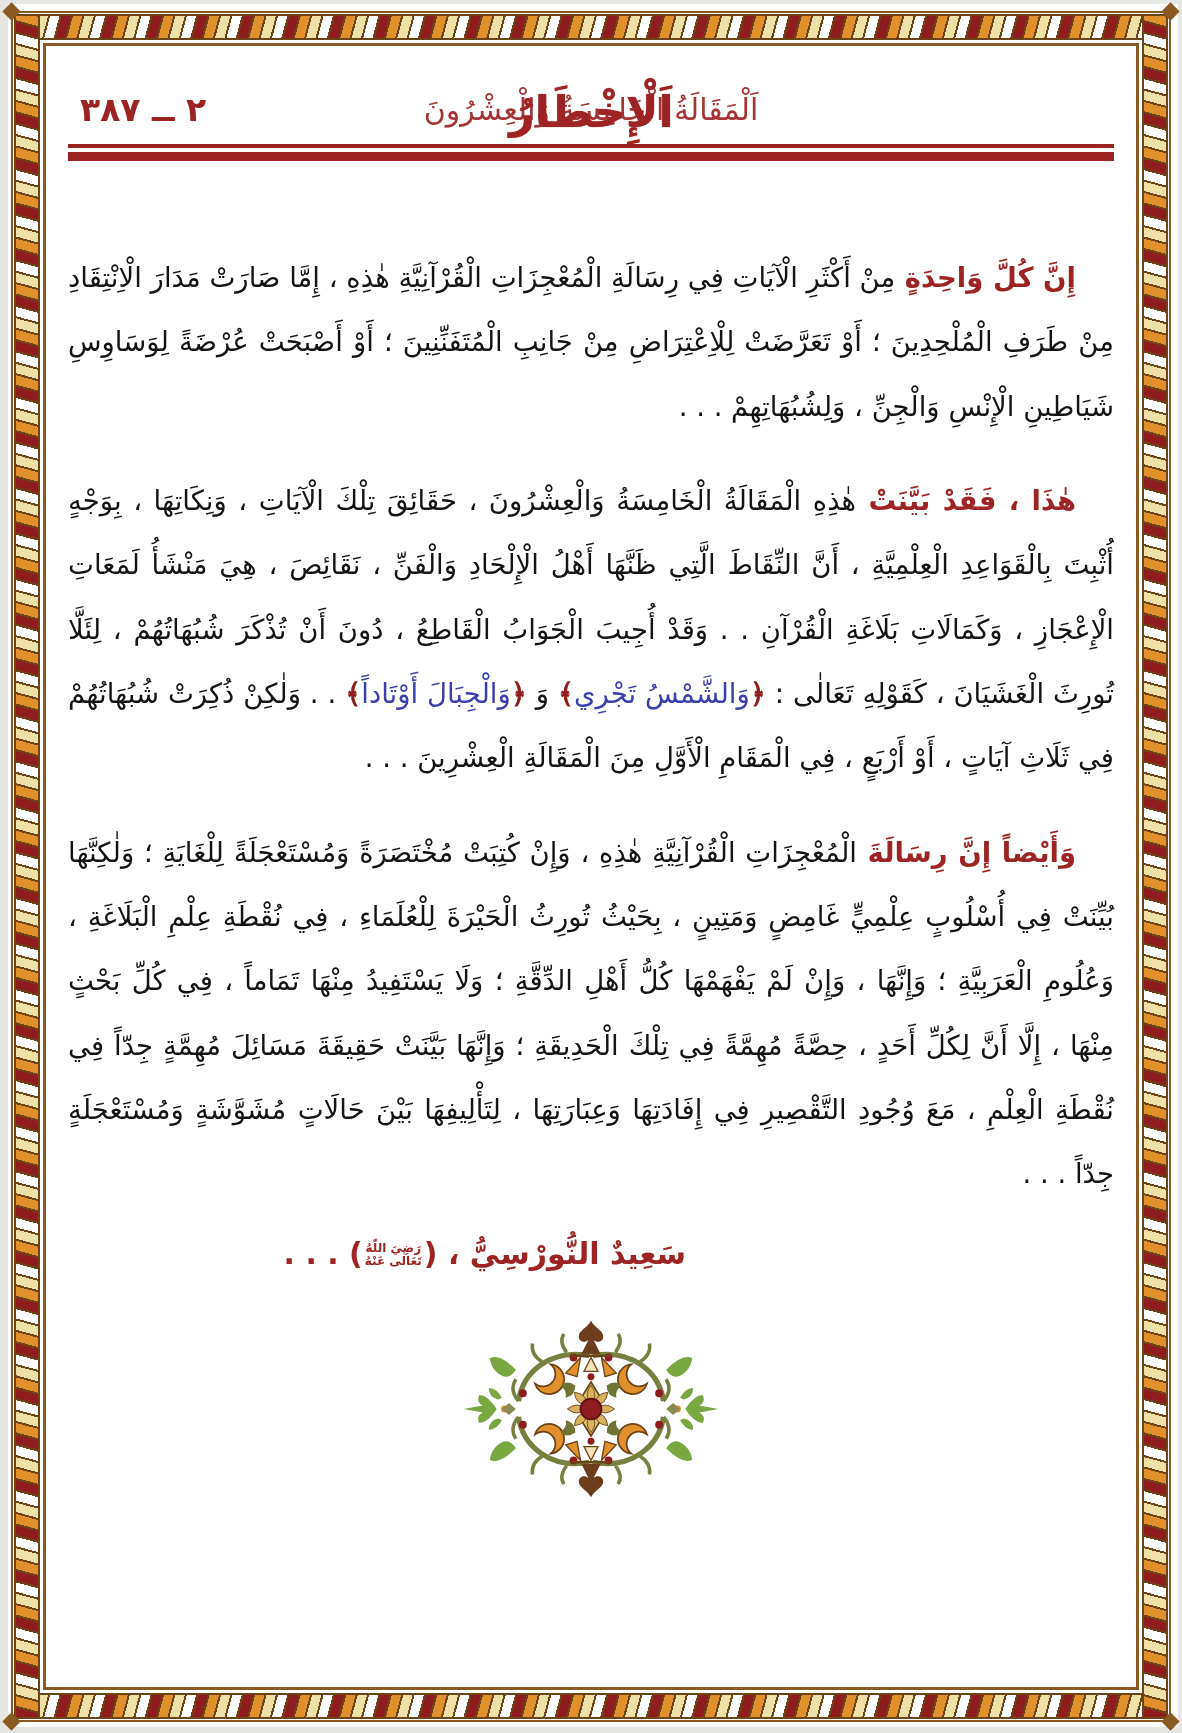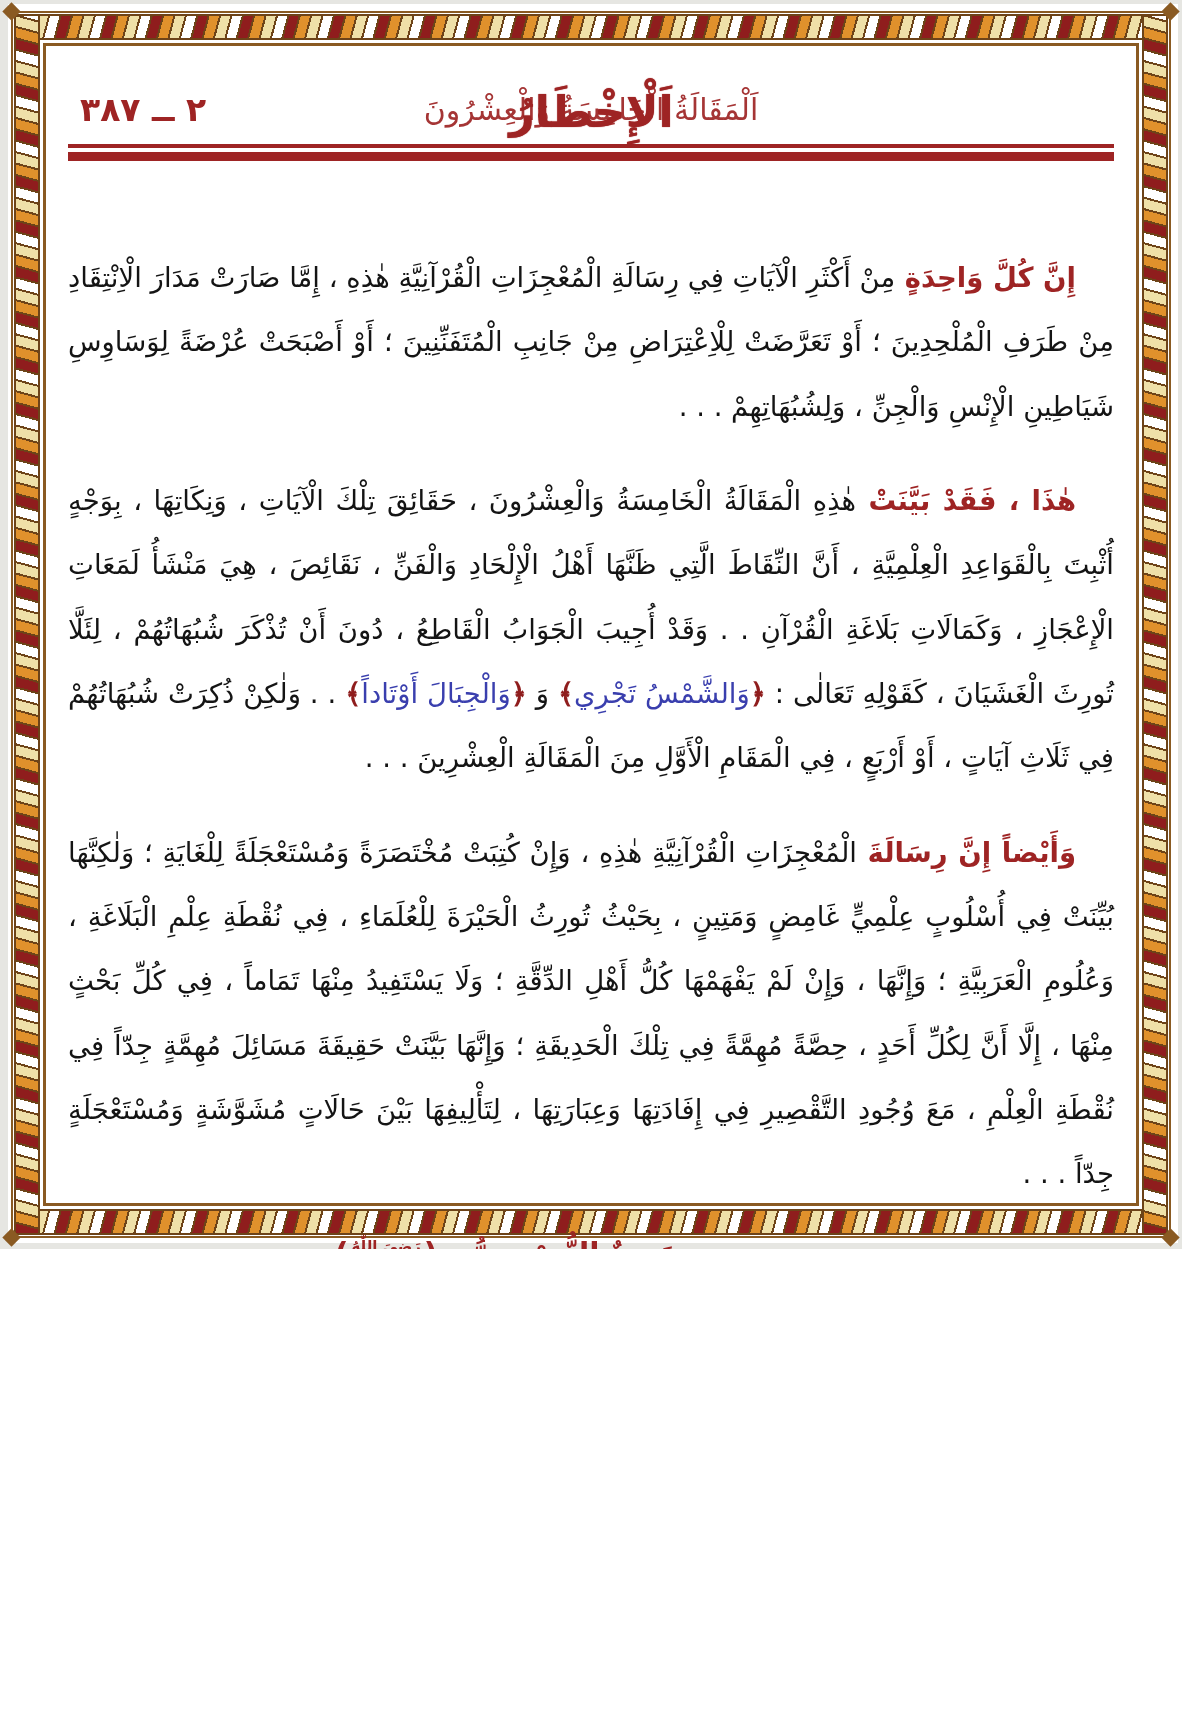--- a/index.html
+++ b/index.html
@@ -4,21 +4,21 @@
 <style>
   :root{
     --red:#9e2424; --red2:#8f1d1d; --blue:#3a3fae;
     --brown:#6d4318; --brown2:#8a5a22;
     --orange:#e0912c; --cream:#efe0a8; --green:#7aa742;
     --olive:#77803f; --gold:#e3c878; --finial:#6e3d1c;
     --ink:#141414;
   }
   html,body{margin:0;padding:0;background:#ffffff;}
   .page{
-    position:relative;width:1182px;height:1249px;background:#ffffff;
+    position:relative;width:1182px;height:1733px;background:#ffffff;
     font-family:"DejaVu Sans", sans-serif;overflow:hidden;
     box-shadow:inset 8px 0 0 #e6e6e2, inset -4px 0 0 #e6e6e2,
                inset 0 4px 0 #e6e6e2, inset 0 -6px 0 #e6e6e2;
   }
   
   .frame-outer{position:absolute;inset:11px;border:2px solid var(--brown2);}
   .band{position:absolute;box-sizing:border-box;border:2px solid var(--brown);}
   .band-h{left:14px;right:14px;height:26px;
     background:repeating-linear-gradient(105deg,
       var(--red2) 0 9px, var(--brown) 9px 11px,
@@ -48,21 +48,21 @@
   .rule-thin{height:4px;background:var(--red);margin-top:8px;}
   .rule-thick{height:9px;background:var(--red);margin-top:4px;}
 
   .body-text{margin-top:84px;font-size:27.5px;line-height:2.34;color:var(--ink);text-align:justify;}
   .para{margin:0 0 30px 0;text-indent:38px;}
   .seg-lead{color:var(--red);font-weight:700;margin-top:48px;}
   .seg-quran{color:var(--blue);font-weight:400;}
   .seg-bracket{color:var(--red2);font-weight:700;}
 
   .signature{margin-top:18px;padding-right:428px;font-size:30px;font-weight:700;color:var(--red);white-space:nowrap;}
-  .seal-stack{display:inline-block;vertical-align:middle;font-size:15px;line-height:1.15;font-weight:600;text-align:center;color:var(--red);margin:0 2px;}
+  .seal-stack{display:inline-block;vertical-align:middle;font-size:12px;line-height:1.15;font-weight:600;text-align:center;color:var(--red);margin:0 2px;}
   .seal-l{display:block;}
   .sig-dots{font-weight:700;}
 
   .ornament{margin-top:46px;text-align:center;}
 </style>
 </head>
 <body>
 
 <div class="page">
 

